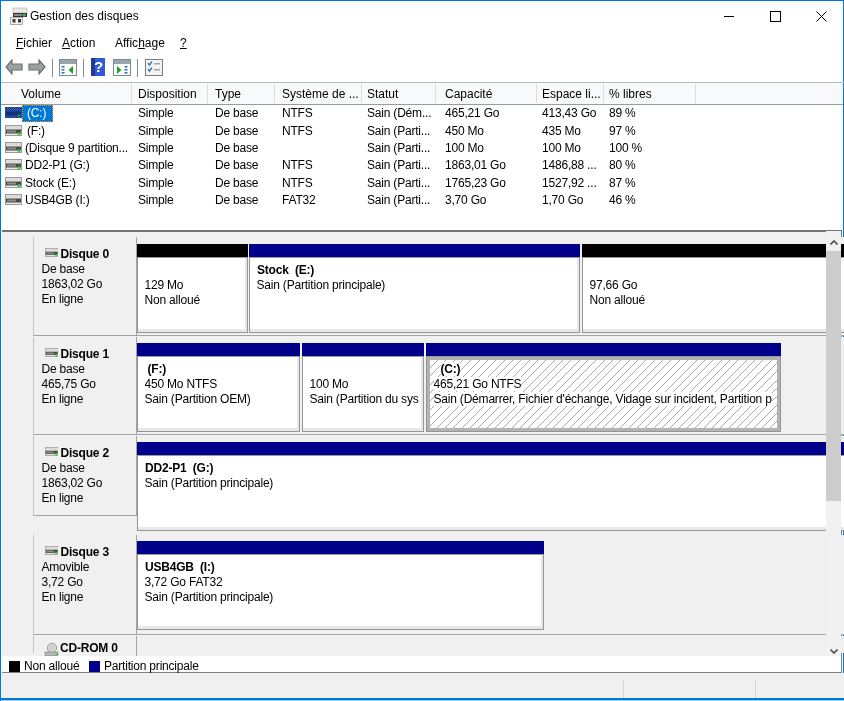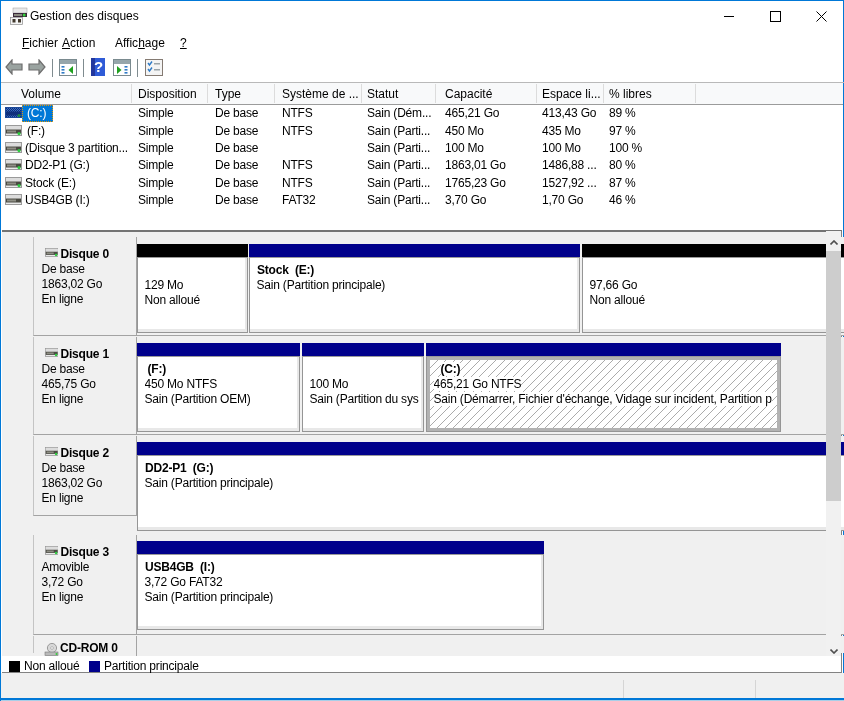--- a/index.html
+++ b/index.html
@@ -94,21 +94,21 @@
     </svg>
   <svg class="abs capbtn" style="left:751px" viewBox="0 0 46 30">
       <rect x="18.5" y="10.5" width="10" height="10" fill="none" stroke="#000" stroke-width="1"></rect>
     </svg>
   <svg class="abs capbtn" style="left:797px" viewBox="0 0 46 30">
       <path d="M18.5 10.5 L28.5 20.5 M28.5 10.5 L18.5 20.5" stroke="#000" stroke-width="1"></path>
     </svg>
 
   
   <div id="menubar" class="abs"></div>
-  <div class="mi" style="left:21px"><u>F</u>ichier</div>
+  <div class="mi" style="left:15px"><u>F</u>ichier</div>
   <div class="mi" style="left:61px"><u>A</u>ction</div>
   <div class="mi" style="left:114px">Affic<u>h</u>age</div>
   <div class="mi" style="left:179px"><u>?</u></div>
 
   
   <div id="toolbar" class="abs"></div>
   <g id="tbicons"></g>
   <svg class="abs" style="left:4px;top:58px" width="18" height="16" viewBox="0 0 18 16">
     <path d="M7 1 L1 8 L7 15 L7 11 L17 11 L17 5 L7 5 Z" fill="#9aa3a0" stroke="#6e6e6e" stroke-width="1.2"></path>
   </svg>
@@ -204,21 +204,21 @@
     <div class="lc" style="left:26px">(F:)</div>
       <div class="lc" style="left:137px">Simple</div>
       <div class="lc" style="left:214px">De base</div>
       <div class="lc" style="left:281px">NTFS</div>
       <div class="lc" style="left:366px">Sain (Parti...</div>
       <div class="lc" style="left:444px">450 Mo</div>
       <div class="lc" style="left:541px">435 Mo</div>
       <div class="lc" style="left:608px">97 %</div>
   </div>
   <div class="lrow" style="left:0;top:139px">
-    <div class="lc" style="left:24px">(Disque 3 partition...</div>
+    <div class="lc" style="left:24px">(Disque 9 partition...</div>
       <div class="lc" style="left:137px">Simple</div>
       <div class="lc" style="left:214px">De base</div>
       <div class="lc" style="left:366px">Sain (Parti...</div>
       <div class="lc" style="left:444px">100 Mo</div>
       <div class="lc" style="left:541px">100 Mo</div>
       <div class="lc" style="left:608px">100 %</div>
   </div>
   <div class="lrow" style="left:0;top:156px">
     <div class="lc" style="left:24px">DD2-P1 (G:)</div>
       <div class="lc" style="left:137px">Simple</div>

